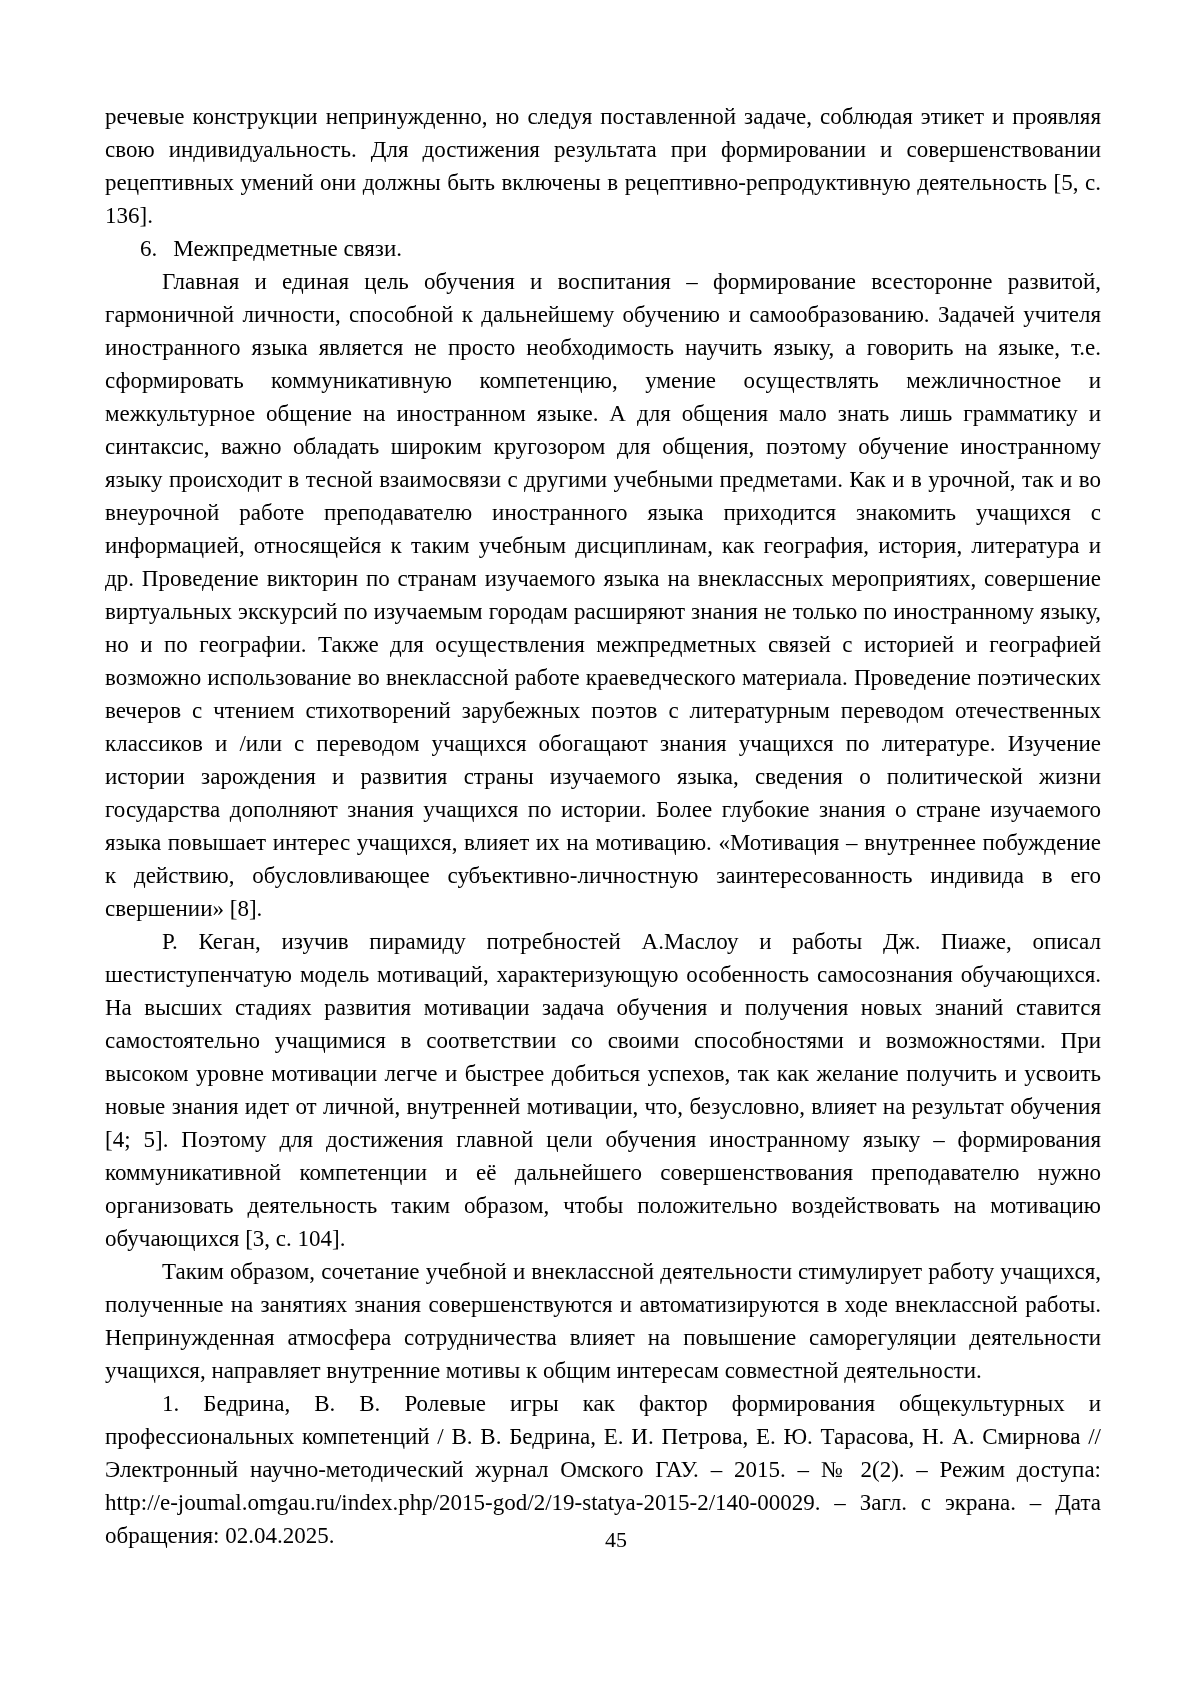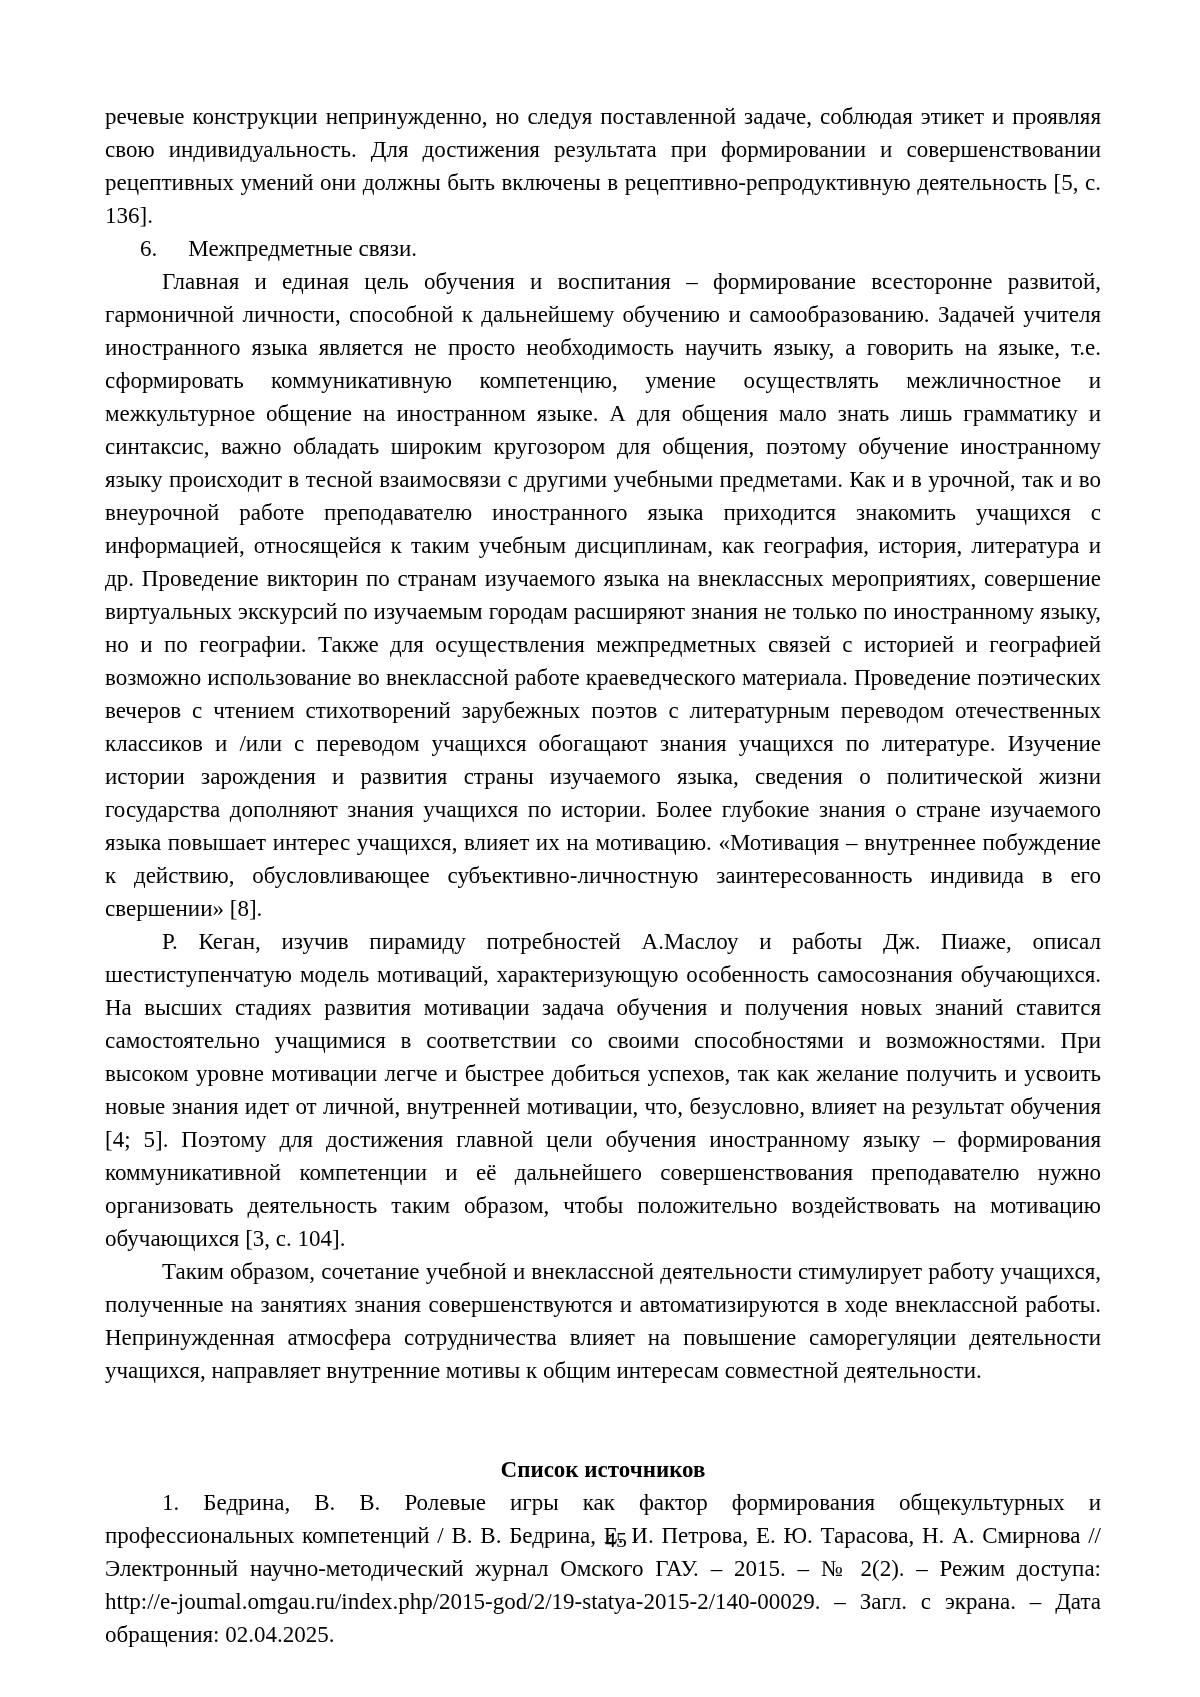--- a/index.html
+++ b/index.html
@@ -27,21 +27,21 @@
     margin: 0;
     font-size: 23px;
     line-height: 33px;
     text-align: justify;
   }
   p.indent { text-indent: 57px; }
   p.list-line {
     text-align: left;
     padding-left: 35px;
   }
-  .list-label { margin-left: 31px; }
+  .list-label { margin-left: 16px; }
   h2.refs-heading {
     margin: 66px 0 0 0;
     font-size: 23px;
     line-height: 33px;
     font-weight: bold;
     text-align: center;
   }
   .footer {
     position: absolute;
     top: 1526px;
@@ -63,21 +63,20 @@
     <p class="body">речевые конструкции непринужденно, но следуя поставленной задаче, соблюдая этикет и проявляя свою индивидуальность. Для достижения результата при формировании и совершенствовании рецептивных умений они должны быть включены в рецептивно-репродуктивную деятельность [5, с. 136].</p>
 
     <p class="body list-line"><span>6.</span><span class="list-label">Межпредметные связи.</span></p>
 
     <p class="body indent">Главная и единая цель обучения и воспитания – формирование всесторонне развитой, гармоничной личности, способной к дальнейшему обучению и самообразованию. Задачей учителя иностранного языка является не просто необходимость научить языку, а говорить на языке, т.е. сформировать коммуникативную компетенцию, умение осуществлять межличностное и межкультурное общение на иностранном языке. А для общения мало знать лишь грамматику и синтаксис, важно обладать широким кругозором для общения, поэтому обучение иностранному языку происходит в тесной взаимосвязи с другими учебными предметами. Как и в урочной, так и во внеурочной работе преподавателю иностранного языка приходится знакомить учащихся с информацией, относящейся к таким учебным дисциплинам, как география, история, литература и др. Проведение викторин по странам изучаемого языка на внеклассных мероприятиях, совершение виртуальных экскурсий по изучаемым городам расширяют знания не только по иностранному языку, но и по географии. Также для осуществления межпредметных связей с историей и географией возможно использование во внеклассной работе краеведческого материала. Проведение поэтических вечеров с чтением стихотворений зарубежных поэтов с литературным переводом отечественных классиков и /или с переводом учащихся обогащают знания учащихся по литературе. Изучение истории зарождения и развития страны изучаемого языка, сведения о политической жизни государства дополняют знания учащихся по истории. Более глубокие знания о стране изучаемого языка повышает интерес учащихся, влияет их на мотивацию. «Мотивация – внутреннее побуждение к действию, обусловливающее субъективно-личностную заинтересованность индивида в его свершении» [8].</p>
 
     <p class="body indent">Р. Кеган, изучив пирамиду потребностей А.Маслоу и работы Дж. Пиаже, описал шестиступенчатую модель мотиваций, характеризующую особенность самосознания обучающихся. На высших стадиях развития мотивации задача обучения и получения новых знаний ставится самостоятельно учащимися в соответствии со своими способностями и возможностями. При высоком уровне мотивации легче и быстрее добиться успехов, так как желание получить и усвоить новые знания идет от личной, внутренней мотивации, что, безусловно, влияет на результат обучения [4; 5]. Поэтому для достижения главной цели обучения иностранному языку – формирования коммуникативной компетенции и её дальнейшего совершенствования преподавателю нужно организовать деятельность таким образом, чтобы положительно воздействовать на мотивацию обучающихся [3, с. 104].</p>
 
     <p class="body indent">Таким образом, сочетание учебной и внеклассной деятельности стимулирует работу учащихся, полученные на занятиях знания совершенствуются и автоматизируются в ходе внеклассной работы. Непринужденная атмосфера сотрудничества влияет на повышение саморегуляции деятельности учащихся, направляет внутренние мотивы к общим интересам совместной деятельности.</p>
 
-    <h2 class="refs-heading">Список источников</h2>
 
     <p class="body indent">1. Бедрина, В. В. Ролевые игры как фактор формирования общекультурных и профессиональных компетенций / В. В. Бедрина, Е. И. Петрова, Е. Ю. Тарасова, Н. А. Смирнова // Электронный научно-методический журнал Омского ГАУ. – 2015. – № 2(2). – Режим доступа: http://e-joumal.omgau.ru/index.php/2015-god/2/19-statya-2015-2/140-00029. – Загл. с экрана. – Дата обращения: 02.04.2025.</p>
 
   </div>
 
   <div class="footer">
     <span class="page-number">45</span>
   </div>
 </div>
 

